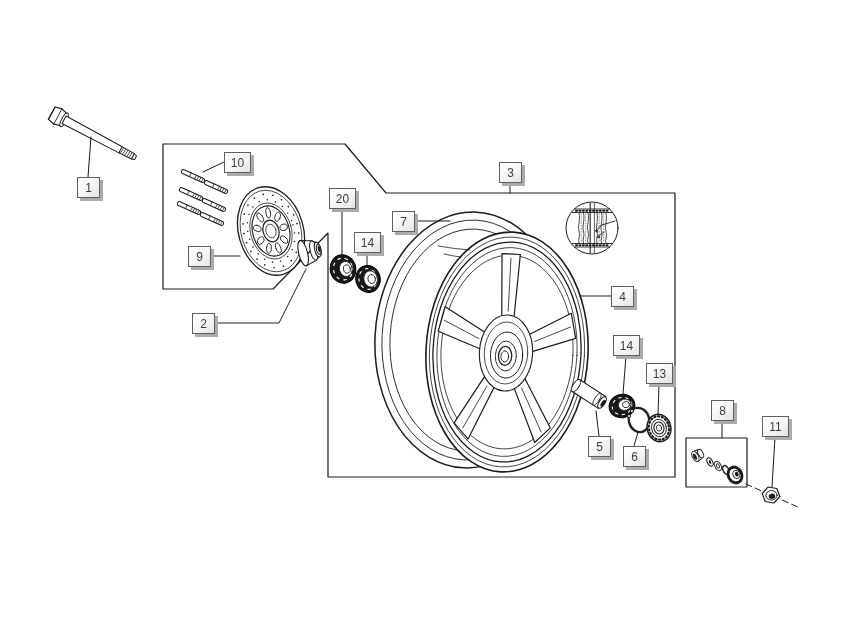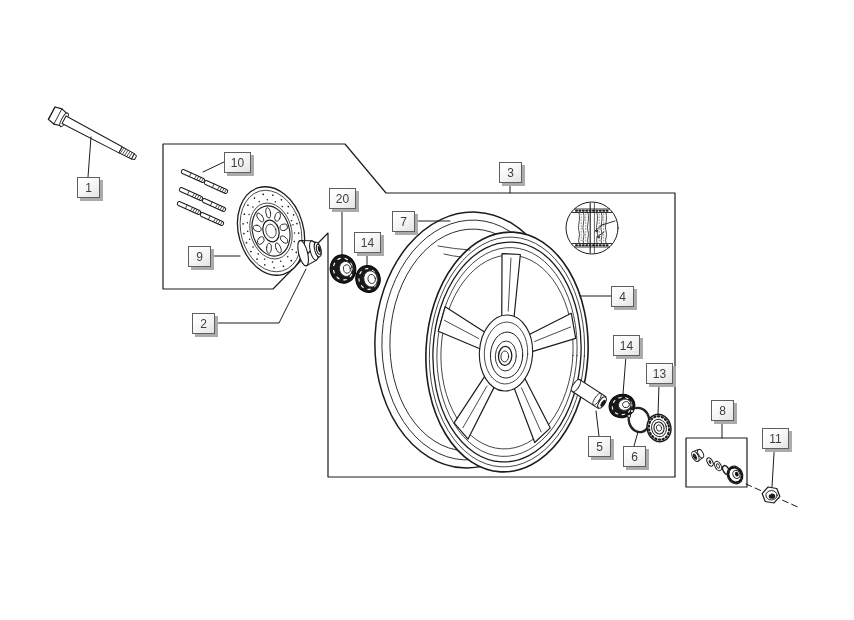--- a/index.html
+++ b/index.html
@@ -281,17 +281,17 @@
     </div>
 <div class="callout" style="left:588px;top:436px">
       <span>5</span>
     </div>
 <div class="callout" style="left:623px;top:446px">
       <span>6</span>
     </div>
 <div class="callout" style="left:711px;top:400px">
       <span>8</span>
     </div>
-<div class="callout w2" style="left:762px;top:428px">
+<div class="callout w2" style="left:762px;top:416px">
       <span>11</span>
     </div>
 
 </div>
 
 </body></html>

